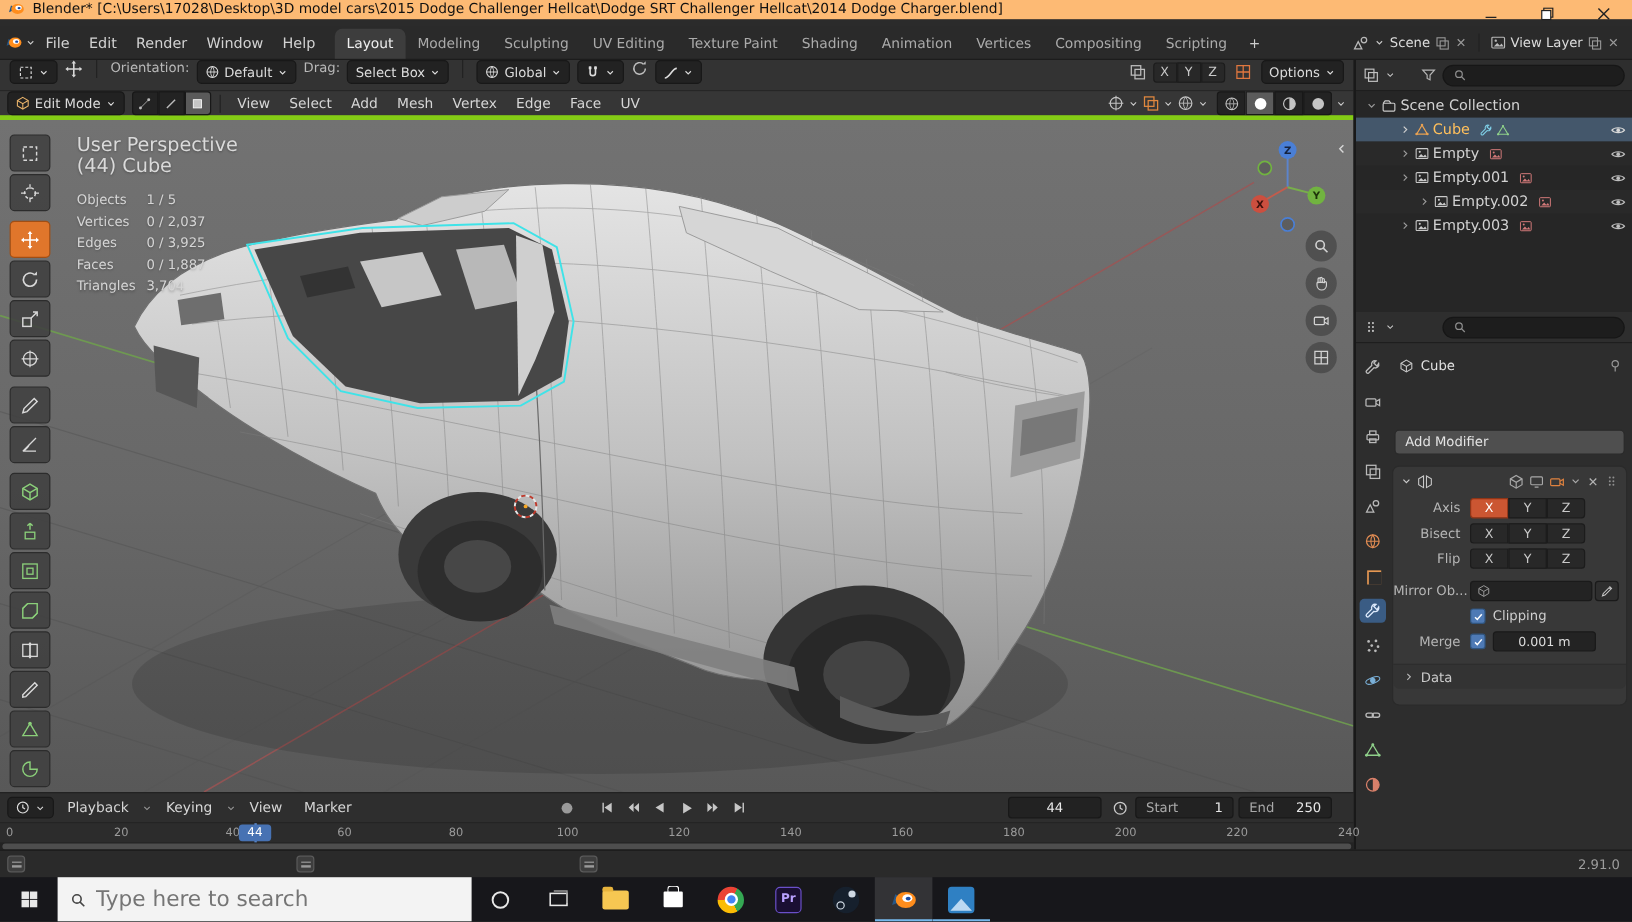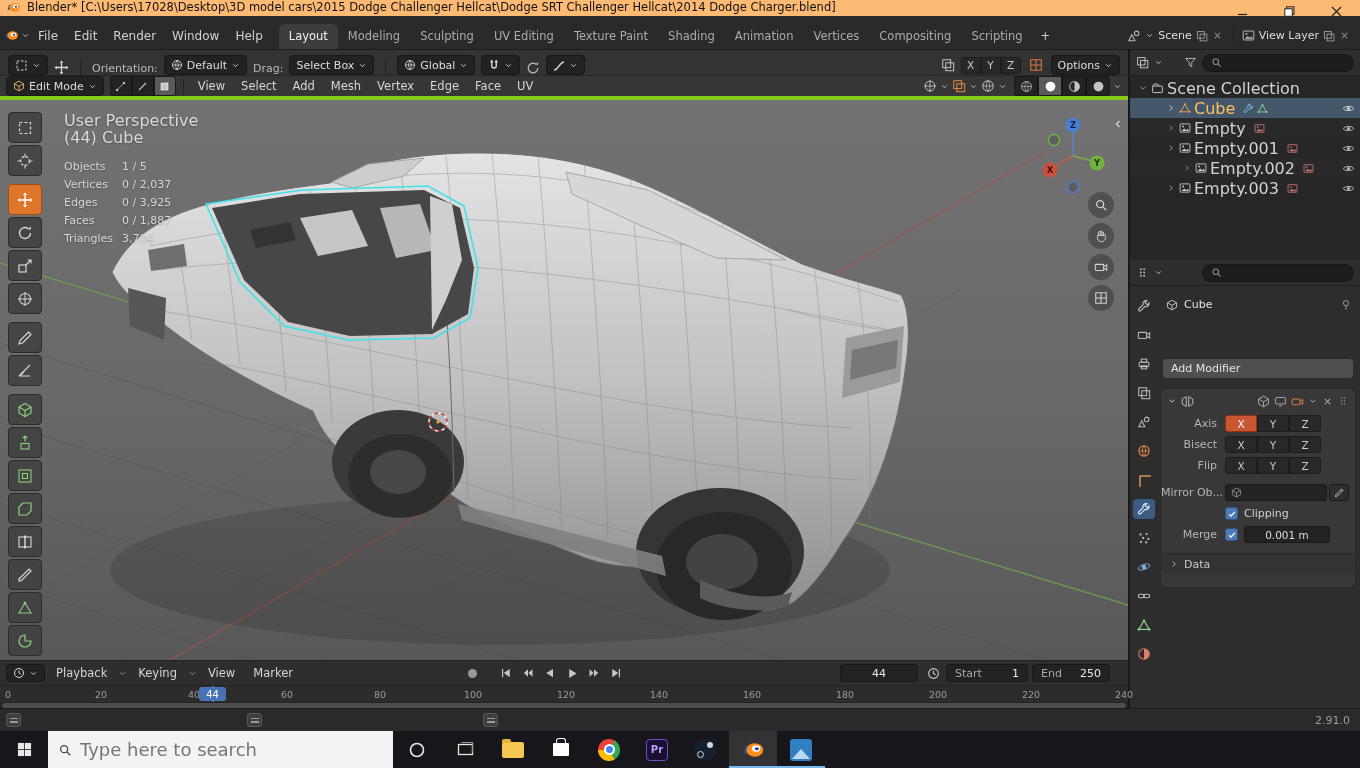--- a/index.html
+++ b/index.html
@@ -22,21 +22,21 @@
 .tab{padding:5px 10px 6px;font-size:11.5px;color:#ababab;border-radius:6px 6px 0 0;white-space:nowrap}
 .tab.active{background:#3d3d3d;color:#efefef}
 .tab.plus{padding:5px 8px 6px;color:#cdcdcd}
 .sceneblock{margin-left:auto;display:flex;align-items:center;gap:4px;padding-right:6px}
 
 .dd{display:flex;align-items:center;gap:4px;background:#222;border:1px solid #181818;border-radius:4px;height:20px;padding:0 6px;color:#dcdcdc;font-size:11px;white-space:nowrap}
 .ibtn{display:flex;align-items:center;justify-content:center;border-radius:3px;color:#c9c9c9}
 .lbl{color:#b9b9b9;font-size:11px;white-space:nowrap}
 .pill{display:flex;align-items:center;gap:5px;background:#1d1d1d;border:1px solid #161616;border-radius:10px;height:18px;padding:0 8px;color:#888}
 
-.toolsettings{left:0;top:50px;width:1128px;height:26px;background:#333333;display:flex;align-items:flex-end;padding:0 8px;gap:6px;border-bottom:1px solid #262626}
+.toolsettings{left:0;top:50px;width:1128px;height:26px;background:#333333;display:flex;align-items:flex-start;padding:0 8px;gap:6px;border-bottom:1px solid #262626}
 .vph{left:0;top:76px;width:1128px;height:24px;background:#363636;display:flex;align-items:center;padding:0 6px;gap:2px;border-bottom:4px solid #84cc16}
 .vmenu{padding:3px 7px;font-size:11.5px;color:#d6d6d6}
 .modebtn{width:22px;height:20px;background:#232323;border:1px solid #181818;display:flex;align-items:center;justify-content:center;color:#bbb}
 .modebtn.on{background:#5a5a5a;color:#fff}
 .shadebtn{width:24px;height:20px;background:#232323;border:1px solid #181818;display:flex;align-items:center;justify-content:center;color:#c5c5c5}
 .shadebtn.on{background:#5b5b5b;color:#fff}
 
 .viewport{left:0;top:100px;width:1128px;height:560px;background:linear-gradient(#727272,#686868 55%,#585858);overflow:hidden}
 .ovl{position:absolute;left:64px;top:12px;color:#dadada;font-size:16px;line-height:17px;text-shadow:0 1px 2px rgba(0,0,0,.3)}
 .stats{position:absolute;left:64px;top:58px;color:#d6d6d6;font-size:11px;line-height:18px;text-shadow:0 1px 2px rgba(0,0,0,.25)}
@@ -45,21 +45,21 @@
 .tbtn{width:34px;height:31px;background:rgba(64,64,64,.88);border:1px solid #2c2c2c;border-radius:4px;display:flex;align-items:center;justify-content:center;color:#d8d8d8}
 .tbtn.active{background:#e0762b;border-color:#a14e14;color:#fff}
 .tbtn.green{color:#8bd07a}
 .gap{height:4px}
 .navcol{position:absolute;left:1088px;top:92px;display:flex;flex-direction:column}
 .navbtn{width:26px;height:26px;border-radius:50%;background:rgba(50,50,50,.5);display:flex;align-items:center;justify-content:center;color:#d2d2d2;margin-bottom:5px}
 
 .outliner{left:1128px;top:50px;width:232px;height:210px;background:#262626;border-left:2px solid #191919}
 .ol-head{height:26px;background:#2e2e2e;border-bottom:1px solid #1e1e1e;display:flex;align-items:center;padding:0 6px;gap:5px}
 .ol-body{position:absolute;top:26px;left:0;right:0;bottom:0;overflow:hidden;padding-top:2px}
-.ol-row{height:20px;display:flex;align-items:center;gap:3px;font-size:16px;color:#d2d2d2;padding-right:5px}
+.ol-row{height:20px;display:flex;align-items:center;gap:3px;font-size:12px;color:#d2d2d2;padding-right:5px}
 .ol-row.odd{background:#292929}
 .ol-row.sel{background:#44576b;color:#ffc05c}
 .ol-right{margin-left:auto;display:flex;align-items:center;gap:7px}
 
 .props{left:1128px;top:260px;width:232px;height:448px;background:#2d2d2d;border-left:2px solid #191919}
 .p-head{height:26px;background:#2e2e2e;border-bottom:1px solid #1e1e1e;display:flex;align-items:center;padding:0 6px;gap:5px}
 .ptabs{position:absolute;left:1px;top:36px;width:26px;display:flex;flex-direction:column;align-items:center;gap:9px}
 .ptab{width:22px;height:20px;display:flex;align-items:center;justify-content:center;border-radius:4px;color:#b9b9b9}
 .ptab.active{background:#3a5c84;color:#dce9fb}
 .pbody{position:absolute;left:28px;top:26px;right:0;bottom:0}

